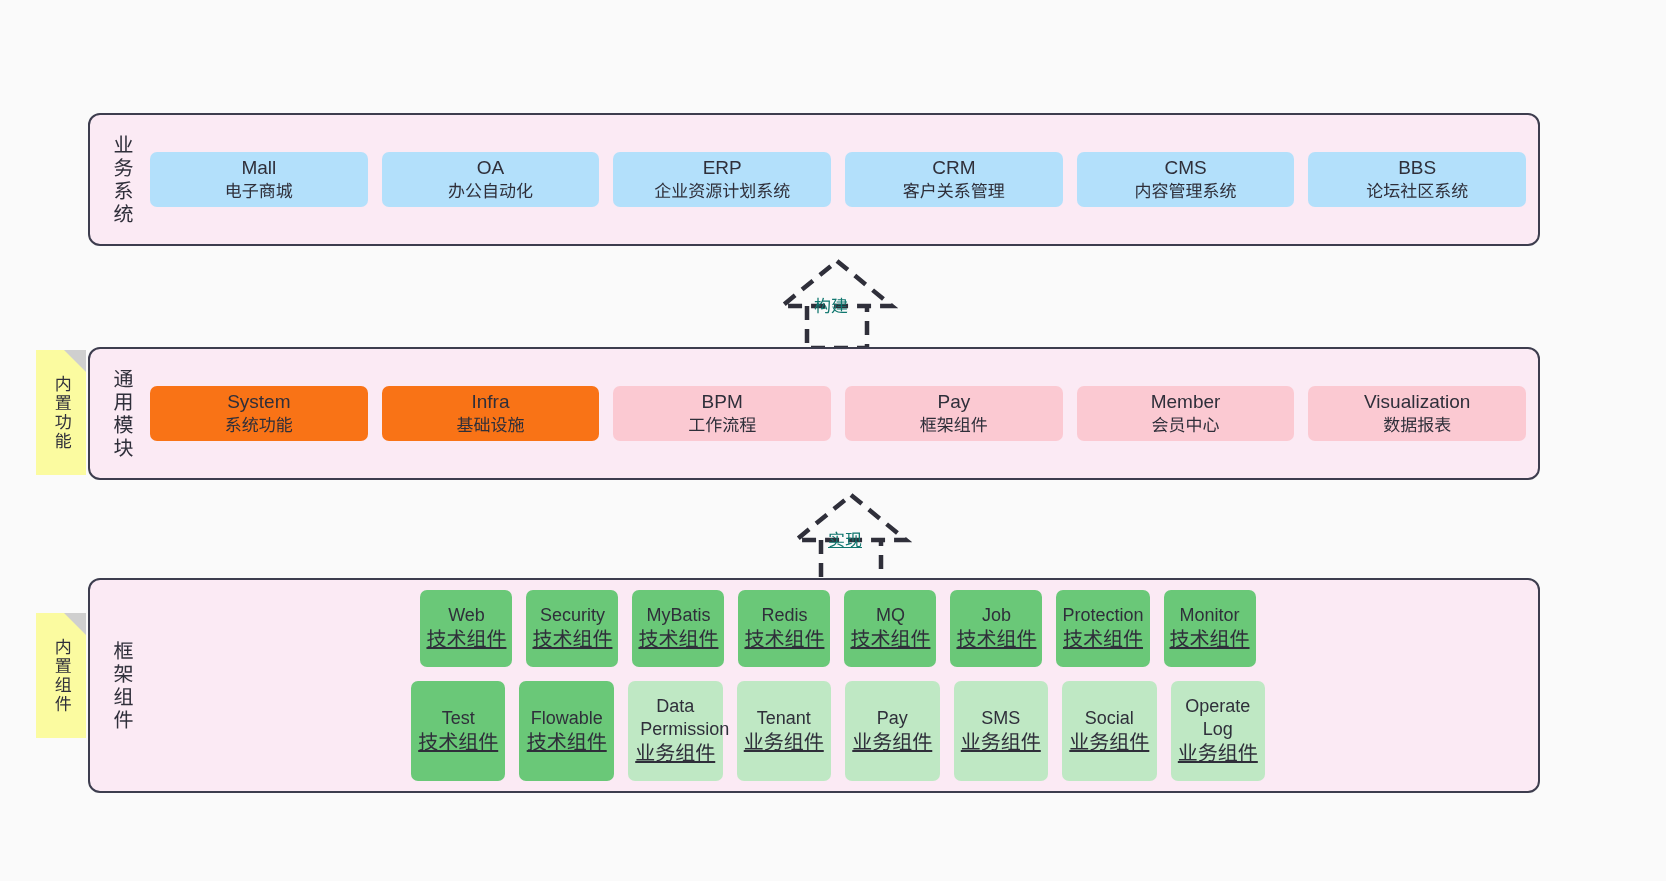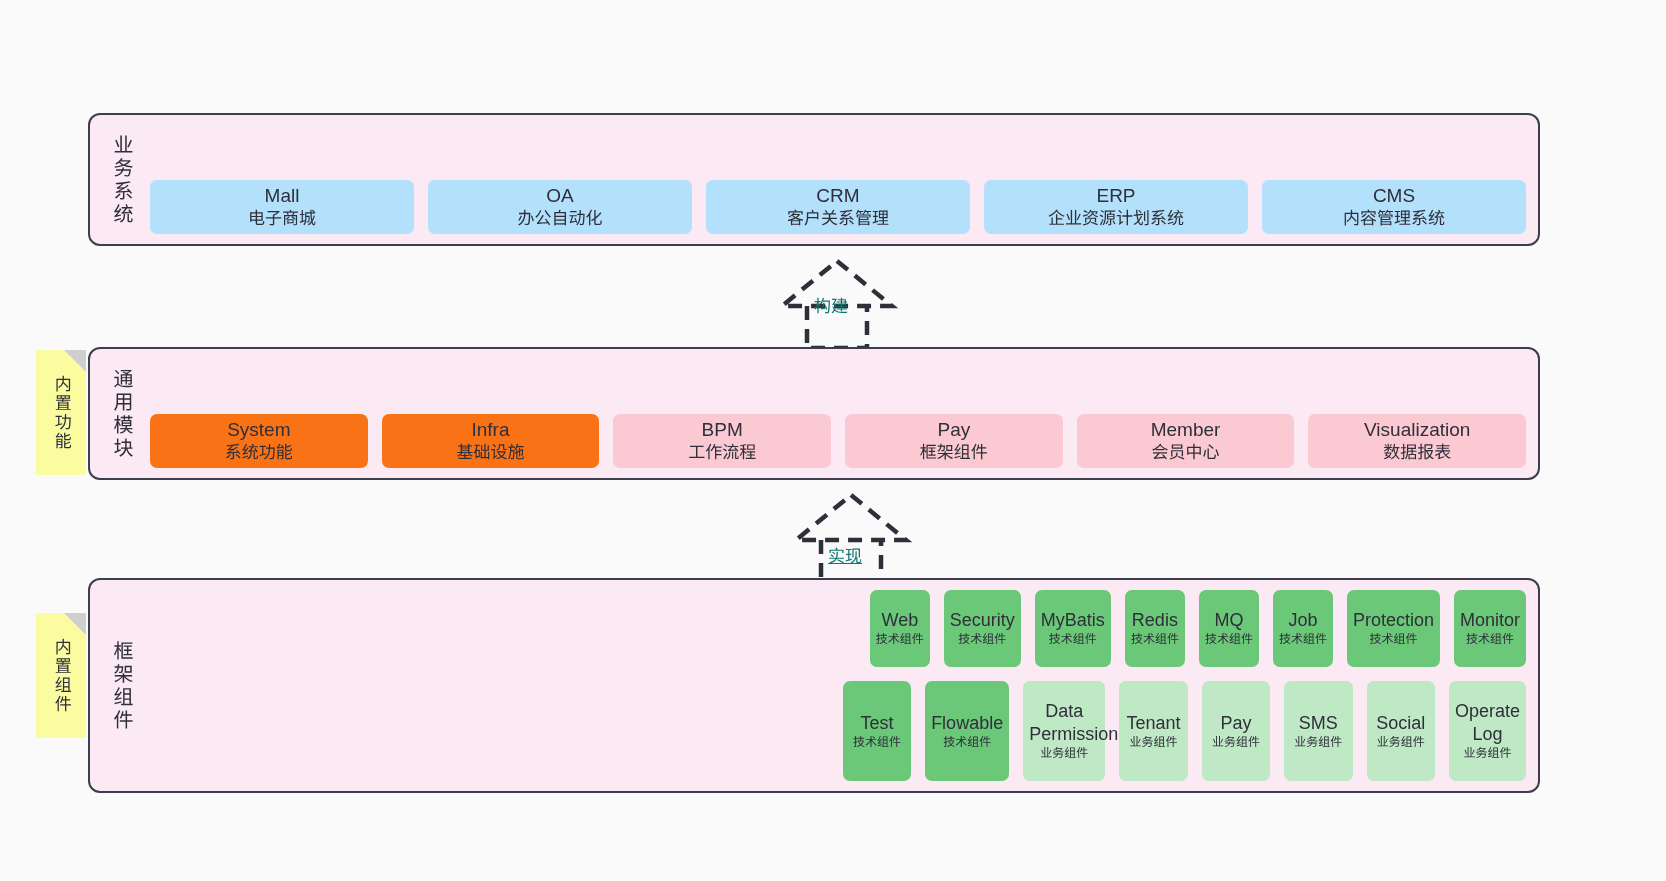--- a/index.html
+++ b/index.html
@@ -43,21 +43,21 @@
     font-size: 20px;
     letter-spacing: 3px;
     color: #2f2f3a;
     line-height: 1.1;
     user-select: none;
   }
 
   .layer-body {
     flex: 1 1 auto;
     display: flex;
-    align-items: flex-end;
+    align-items: center;
     gap: 14px;
     padding-left: 8px;
   }
 
   .layer-body.two-rows {
     flex-direction: column;
     gap: 14px;
   }
 
   .comp-row {
@@ -84,21 +84,21 @@
   .node .n-sub   { font-size: 17px; }
 
   .node.blue       { background: #b3e0fb; }
   .node.red        { background: #f97316; }
   .node.pink       { background: #fbc9d2; }
   .node.green      { background: #6ac878; }
   .node.lightgreen { background: #bfe8c4; }
 
   
   .layer-frame .node .n-title { font-size: 18px; }
-  .layer-frame .node .n-sub   { font-size: 12px; }
+  .layer-frame .node .n-sub   { font-size: 20px; text-decoration: underline; }
 
   
   .note {
     position: absolute;
     width: 50px;
     background: #fbfba0;
     color: #2f2f3a;
     display: flex;
     align-items: center;
     justify-content: center;
@@ -144,30 +144,34 @@
     <div class="layer-body">
       <div class="node blue">
         <span class="n-title">Mall</span>
         <span class="n-sub">电子商城</span>
       </div>
       <div class="node blue">
         <span class="n-title">OA</span>
         <span class="n-sub">办公自动化</span>
       </div>
       <div class="node blue">
+        <span class="n-title">ERP</span>
+        <span class="n-sub">企业资源计划系统</span>
+      </div>
+      <div class="node blue">
         <span class="n-title">CRM</span>
         <span class="n-sub">客户关系管理</span>
       </div>
       <div class="node blue">
-        <span class="n-title">ERP</span>
-        <span class="n-sub">企业资源计划系统</span>
-      </div>
-      <div class="node blue">
         <span class="n-title">CMS</span>
         <span class="n-sub">内容管理系统</span>
+      </div>
+      <div class="node blue">
+        <span class="n-title">BBS</span>
+        <span class="n-sub">论坛社区系统</span>
       </div>
     </div>
   </div>
 
   <div class="connector" id="conn-build" style="left:752px; top:258px; width:170px; height:92px;">
     <svg width="170" height="92" viewBox="0 0 170 92">
       <path d="M 85 3 L 140 48 L 30 48 Z" fill="none" stroke="#2f2f3a" stroke-width="4.5" stroke-dasharray="14 9" stroke-linejoin="miter"></path>
       <path d="M 55 48 L 55 90 L 115 90 L 115 48" fill="none" stroke="#2f2f3a" stroke-width="4.5" stroke-dasharray="14 9"></path>
     </svg>
     <span class="conn-label" style="left:62px; top:34px;">构建</span>
@@ -205,21 +209,21 @@
         <span class="n-sub">数据报表</span>
       </div>
     </div>
   </div>
 
   <div class="connector" id="conn-implement" style="left:766px; top:492px; width:170px; height:92px;">
     <svg width="170" height="92" viewBox="0 0 170 92">
       <path d="M 85 3 L 140 48 L 30 48 Z" fill="none" stroke="#2f2f3a" stroke-width="4.5" stroke-dasharray="14 9" stroke-linejoin="miter"></path>
       <path d="M 55 48 L 55 90 L 115 90 L 115 48" fill="none" stroke="#2f2f3a" stroke-width="4.5" stroke-dasharray="14 9"></path>
     </svg>
-    <span class="conn-label" style="left:62px; top:50px;text-decoration:underline;">实现</span>
+    <span class="conn-label" style="left:62px; top:34px;text-decoration:underline;">实现</span>
   </div>
 
   <div class="note" id="note-framework" style="left:36px; top:613px; height:125px;">
     <span>内置组件</span>
   </div>
 
   <div class="layer layer-frame" id="layer-framework" style="left:88px; top:578px; width:1452px; height:215px;">
     <div class="layer-caption">框架组件</div>
     <div class="layer-body two-rows">
 

